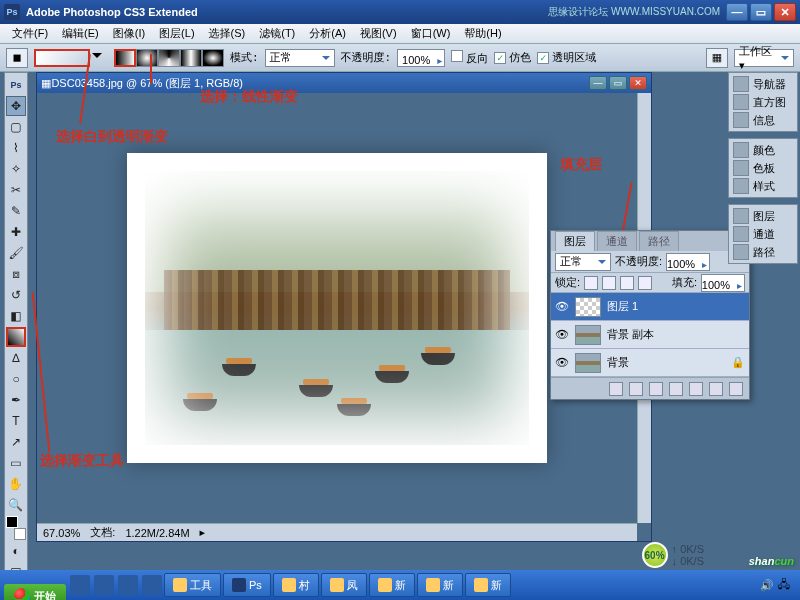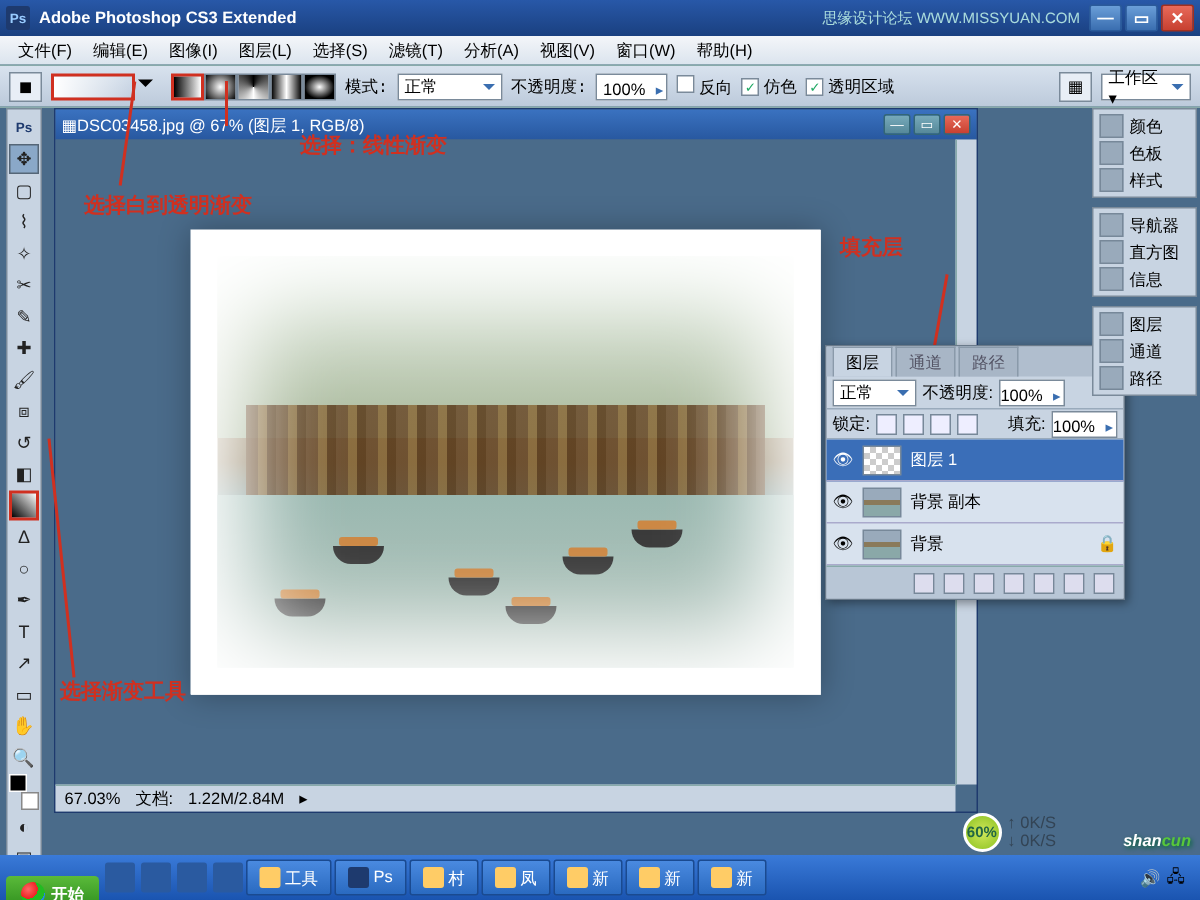--- a/index.html
+++ b/index.html
@@ -283,43 +283,43 @@
       <div class="lp-bic"></div>
       <div class="lp-bic"></div>
       <div class="lp-bic"></div>
     </div>
   </div>
 
   <div class="rightcol">
     <div class="mini-panel">
       <div class="mini-row">
           <div class="ic"></div>
+          <span>导航器</span>
+        </div>
+      <div class="mini-row">
+          <div class="ic"></div>
+          <span>直方图</span>
+        </div>
+      <div class="mini-row">
+          <div class="ic"></div>
+          <span>信息</span>
+        </div>
+    </div>
+    <div class="mini-panel">
+      <div class="mini-row">
+          <div class="ic"></div>
           <span>颜色</span>
         </div>
       <div class="mini-row">
           <div class="ic"></div>
           <span>色板</span>
         </div>
       <div class="mini-row">
           <div class="ic"></div>
           <span>样式</span>
-        </div>
-    </div>
-    <div class="mini-panel">
-      <div class="mini-row">
-          <div class="ic"></div>
-          <span>导航器</span>
-        </div>
-      <div class="mini-row">
-          <div class="ic"></div>
-          <span>直方图</span>
-        </div>
-      <div class="mini-row">
-          <div class="ic"></div>
-          <span>信息</span>
         </div>
     </div>
     <div class="mini-panel">
       <div class="mini-row">
           <div class="ic"></div>
           <span>图层</span>
         </div>
       <div class="mini-row">
           <div class="ic"></div>
           <span>通道</span>

